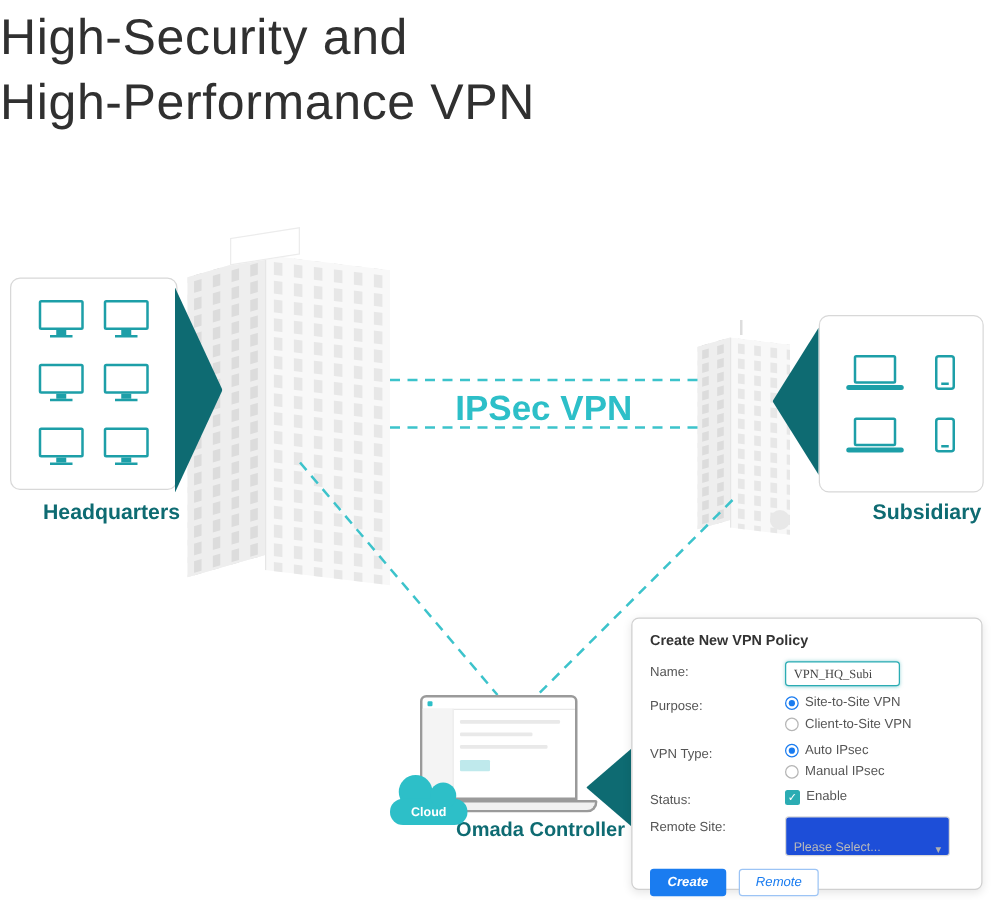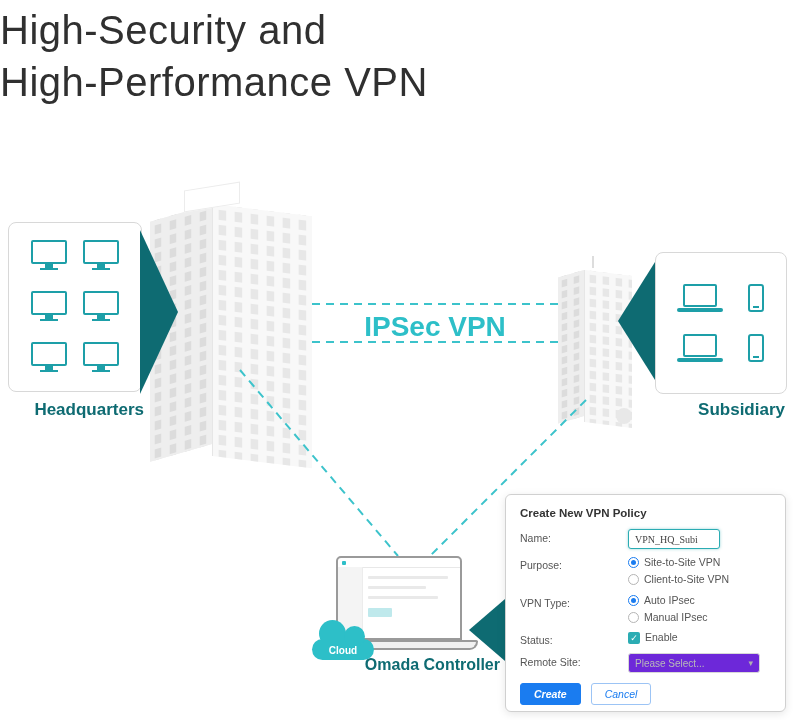--- a/index.html
+++ b/index.html
@@ -136,22 +136,22 @@
   .opts{display:flex;flex-direction:column;gap:4px;}
   .opt{display:flex;align-items:center;gap:5px;line-height:13px;cursor:default;}
   .radio{width:11px;height:11px;border-radius:50%;border:1px solid #b5b5b5;background:#fff;box-sizing:border-box;position:relative;flex:none;}
   .radio.selected{border-color:var(--blue,#1a7cf0);}
   .radio.selected::after{content:"";position:absolute;inset:2px;border-radius:50%;background:var(--blue,#1a7cf0);}
   .checkbox{
     width:12px;height:12px;border-radius:2px;background:var(--field-teal,#2bacb3);
     color:#fff;font-size:9px;line-height:12px;text-align:center;flex:none;
   }
   .select{
-    width:132px;height:20px;border:1px solid #d8d8d8;border-radius:3px;background:#6d28d9;
-    display:flex;align-items:center;justify-content:space-between;padding:0 6px;
+    width:132px;height:32px;border:1px solid #d8d8d8;border-radius:3px;background:#1d4ed8;
+    display:flex;align-items:flex-end;justify-content:space-between;padding:0 6px;
     font-size:10px;color:#b9b9b9;box-sizing:border-box;cursor:pointer;
   }
   .caret{color:#b0b0b0;font-size:9px;}
   .btn-row{display:flex;gap:10px;margin-top:10px;}
   .btn{font-family:inherit;font-size:10.5px;border-radius:3px;padding:4px 13px;cursor:pointer;font-style:italic;}
   .btn-create{background:var(--blue,#1a7cf0);border:1px solid var(--blue,#1a7cf0);color:#fff;font-weight:bold;}
   .btn-cancel{background:#fff;border:1px solid #9cc4f5;color:var(--blue,#1a7cf0);}
 </style>
 </head>
 <body>
@@ -276,17 +276,17 @@
     <div class="row m9">
       <div class="row-label">Remote Site:</div>
       <div class="select">
         <span>Please Select...</span>
         <span class="caret">▾</span>
       </div>
     </div>
 
     <div class="btn-row">
       <button class="btn btn-create">Create</button>
-      <button class="btn btn-cancel">Cancel</button>
+      <button class="btn btn-cancel">Remote</button>
     </div>
   </div>
 
 </div>
 
 </body></html>

